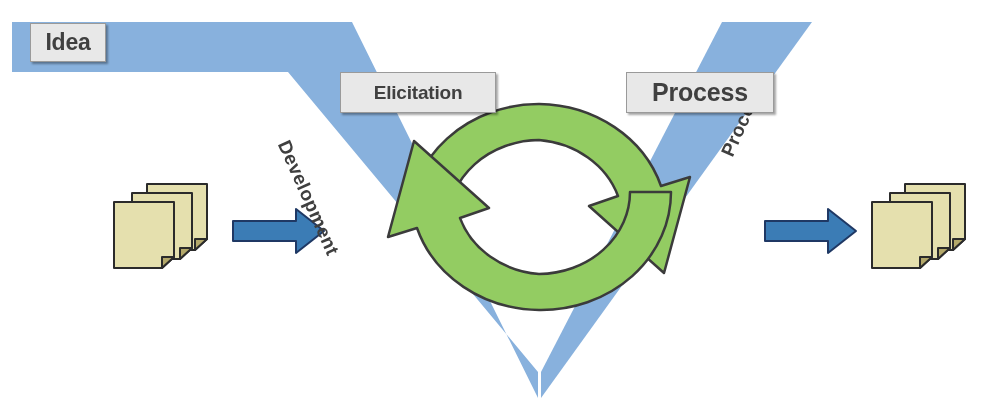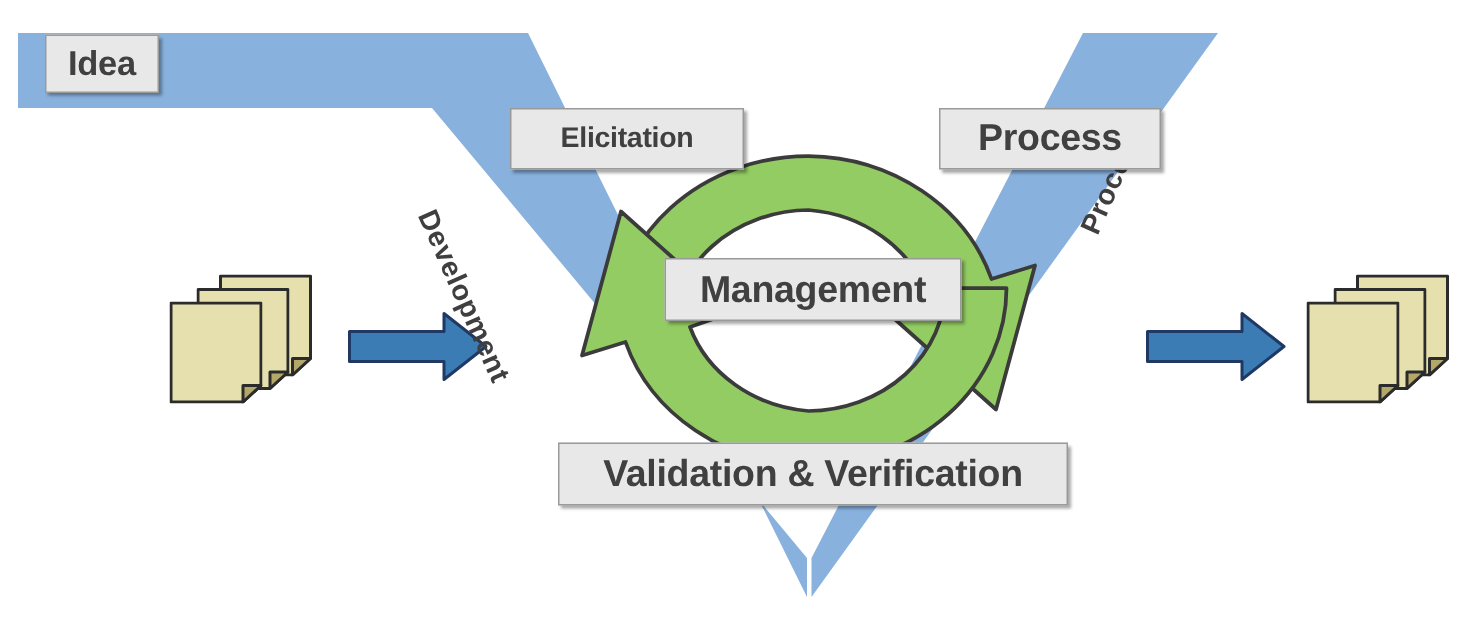--- a/index.html
+++ b/index.html
@@ -152,17 +152,15 @@
   <div class="arm-label" id="development-label">Development</div>
 
   <div class="arm-label" id="process-label">Process</div>
 
   <div class="node-box" id="idea-box">Idea</div>
 
   <div class="node-box" id="elicitation-box">Elicitation</div>
 
   <div class="node-box" id="modeling-box">Process</div>
 
-  <div class="node-box" id="management-box">Management</div>
 
-  <div class="node-box" id="validation-box">Validation &amp; Verification</div>
 
 </div>
 
 </body></html>

